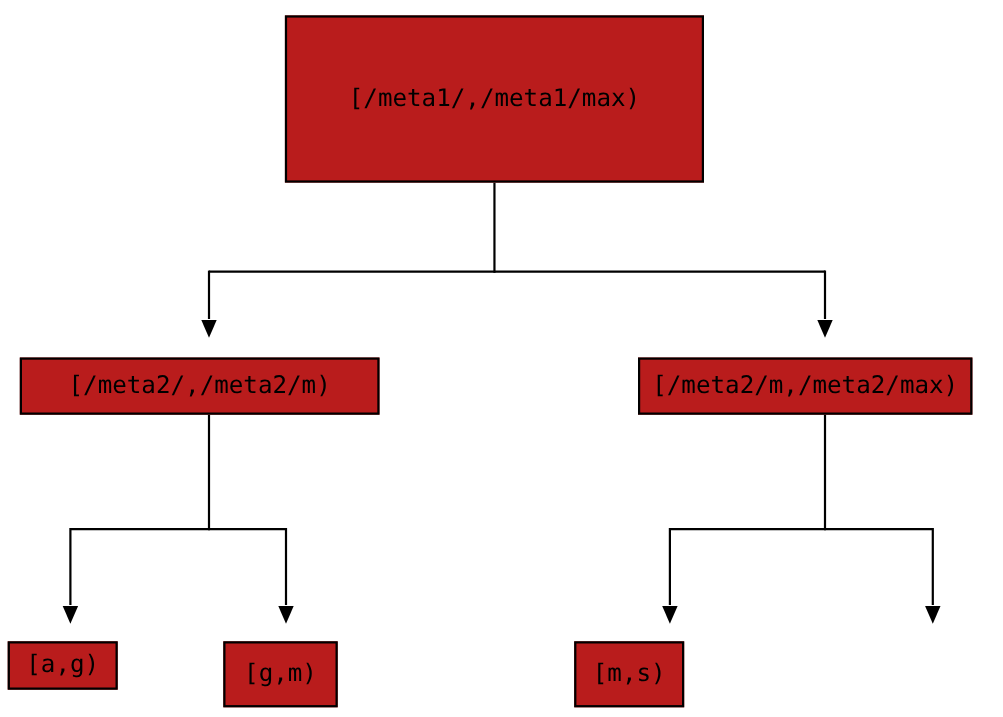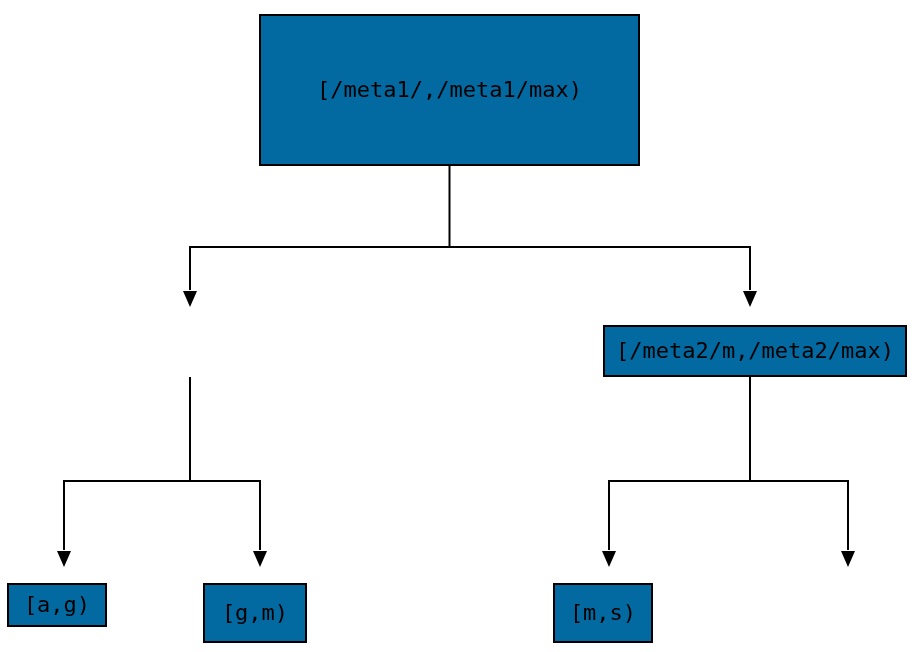--- a/index.html
+++ b/index.html
@@ -18,35 +18,35 @@
   .edges {
     position: absolute;
     left: 0;
     top: 0;
     pointer-events: none;
   }
   .node {
     position: absolute;
     box-sizing: border-box;
     border: 2px solid #000000;
-    background: #0369a1;
+    background: #b91c1c;
     display: flex;
     align-items: center;
     justify-content: center;
     color: #000000;
     font-size: 22px;
     line-height: 1;
     white-space: nowrap;
   }
   .node-root  { left: 259px; top: 14px;  width: 381px; height: 152px; }
   .node-l2a   { left: 18px;  top: 325px; width: 327px; height: 52px; }
-  .node-l2b   { left: 580px; top: 325px; width: 304px; height: 52px; margin-left: 23px; }
+  .node-l2b   { left: 580px; top: 325px; width: 304px; height: 52px; }
   .node-leaf1 { left: 7px;   top: 583px; width: 100px; height: 44px; }
   .node-leaf2 { left: 203px; top: 583px; width: 104px; height: 60px; }
-  .node-leaf3 { left: 553px; top: 583px; width: 100px; height: 60px; }
+  .node-leaf3 { left: 522px; top: 583px; width: 100px; height: 60px; }
   .node-leaf4 { left: 778px; top: 583px; width: 115px; height: 60px; }
 </style>
 </head>
 <body>
 
 <div class="stage">
 
   <svg class="edges" width="912" height="652" viewBox="0 0 912 652" aria-hidden="true">
 
     <g stroke="#000000" stroke-width="2" fill="none">
@@ -77,20 +77,23 @@
       <polygon points="253,551 267,551 260,567"></polygon>
       <polygon points="602,551 616,551 609,567"></polygon>
       <polygon points="841,551 855,551 848,567"></polygon>
     </g>
   </svg>
 
   <div class="node node-root">
     <span>[/meta1/,/meta1/max)</span>
   </div>
 
+  <div class="node node-l2a">
+    <span>[/meta2/,/meta2/m)</span>
+  </div>
 
   <div class="node node-l2b">
     <span>[/meta2/m,/meta2/max)</span>
   </div>
 
   <div class="node node-leaf1">
     <span>[a,g)</span>
   </div>
 
   <div class="node node-leaf2">

